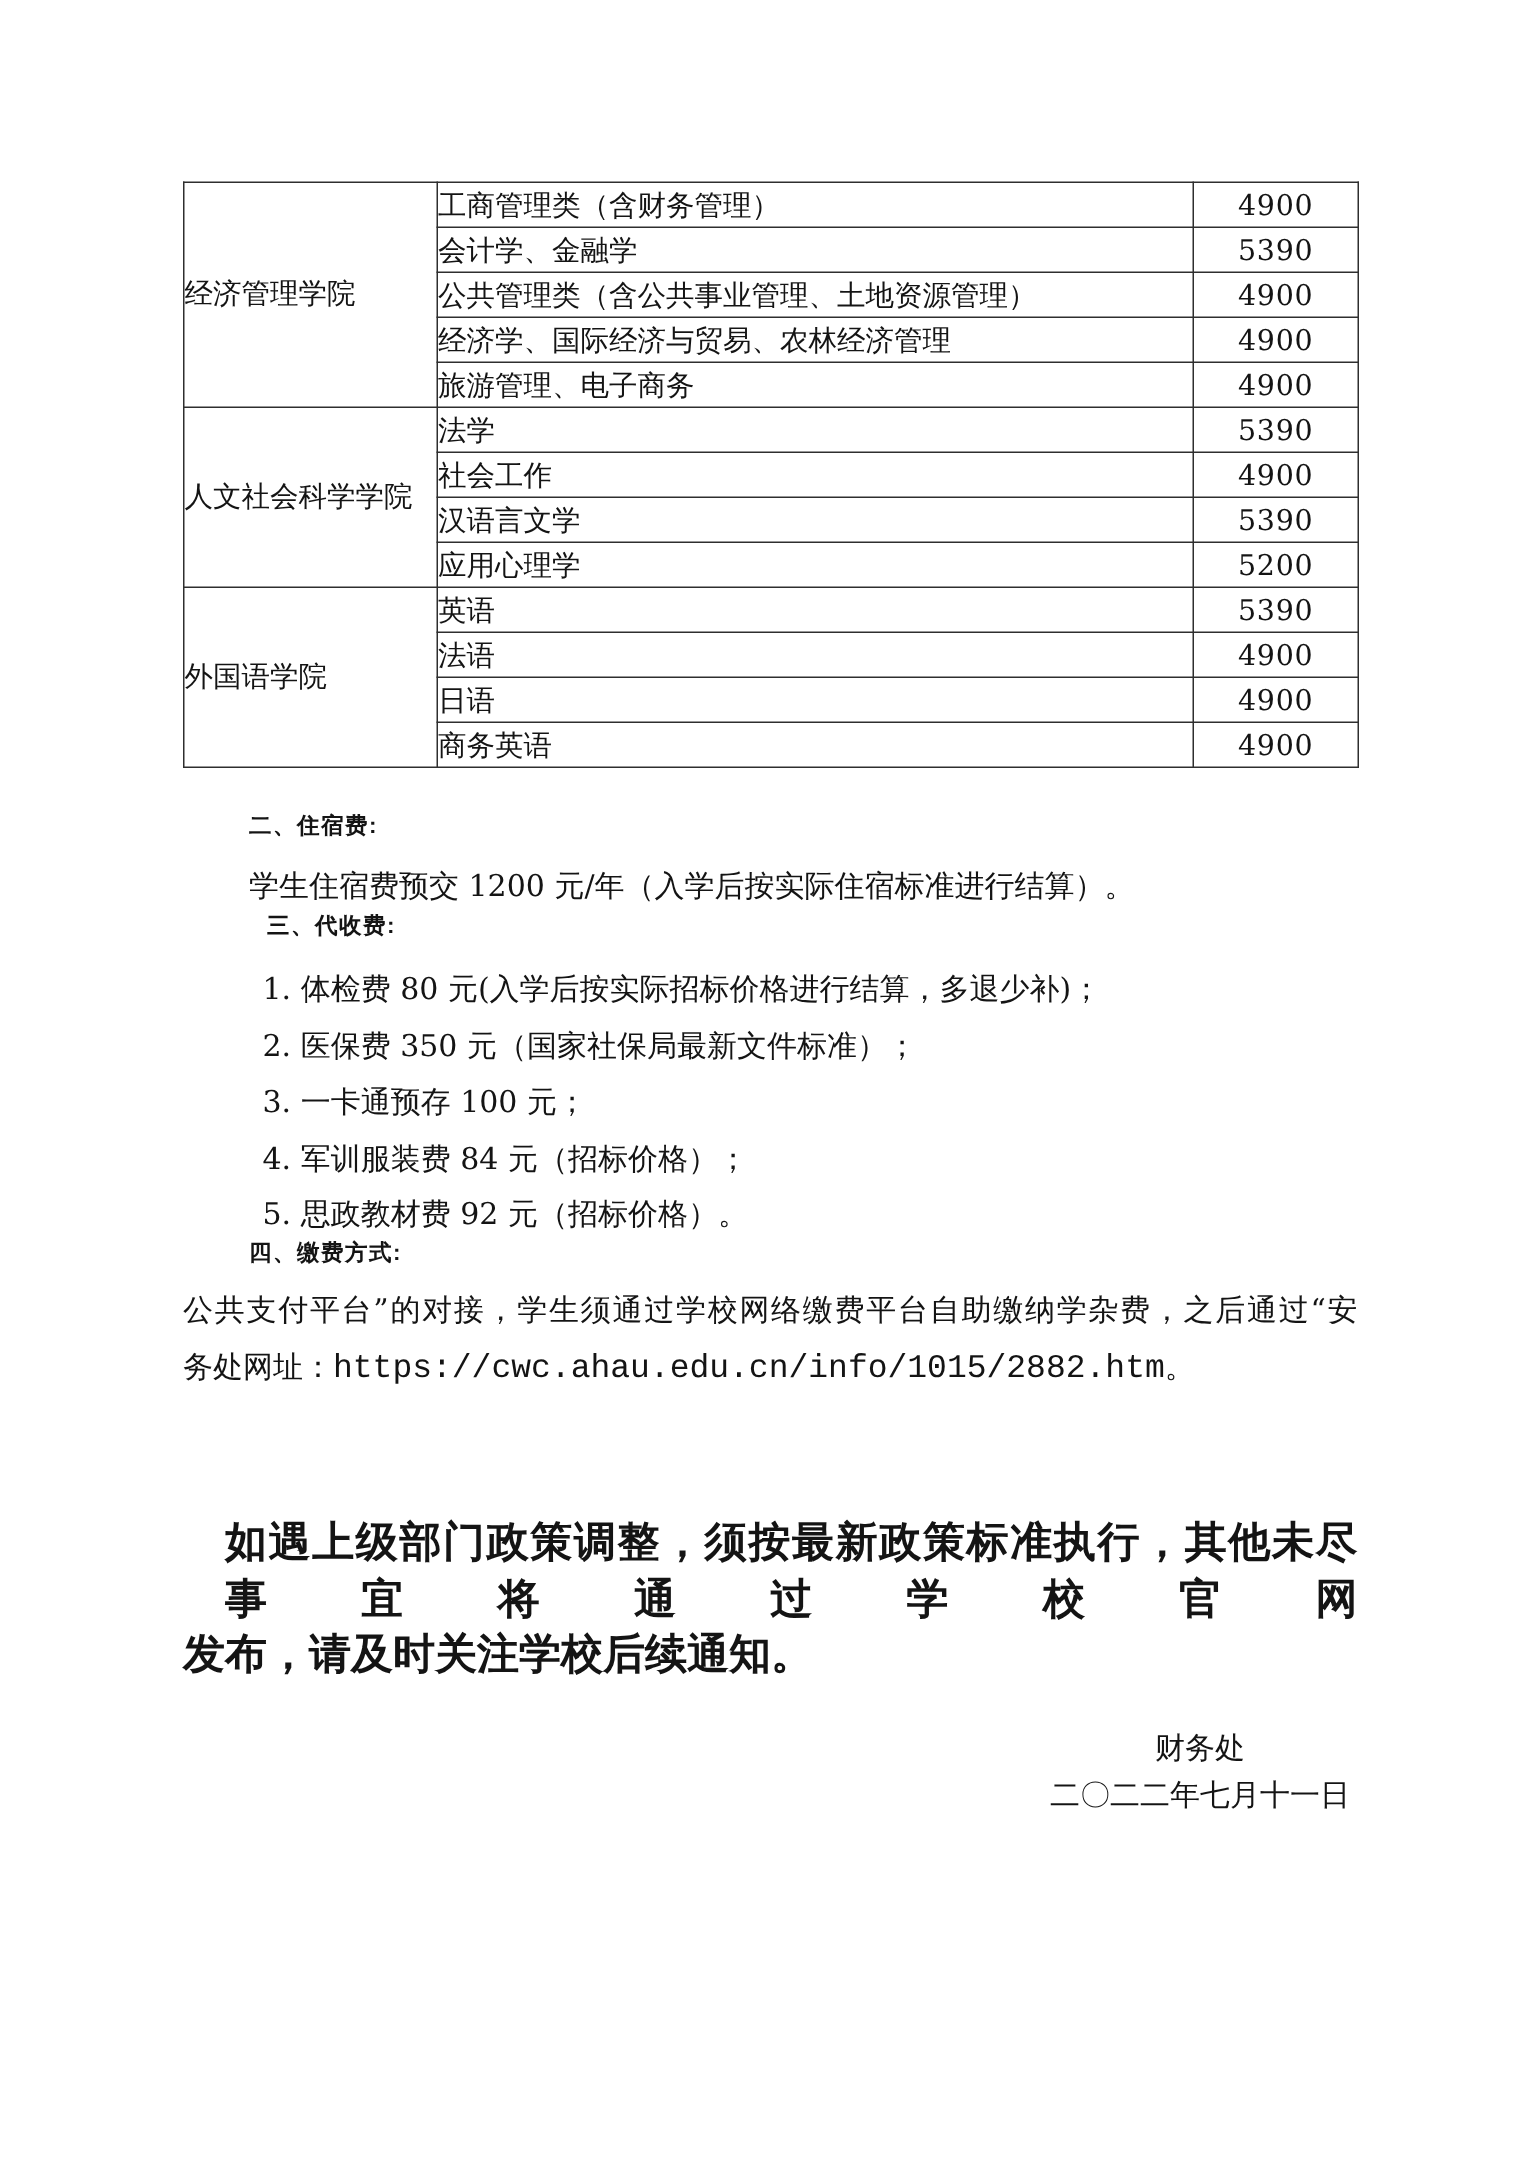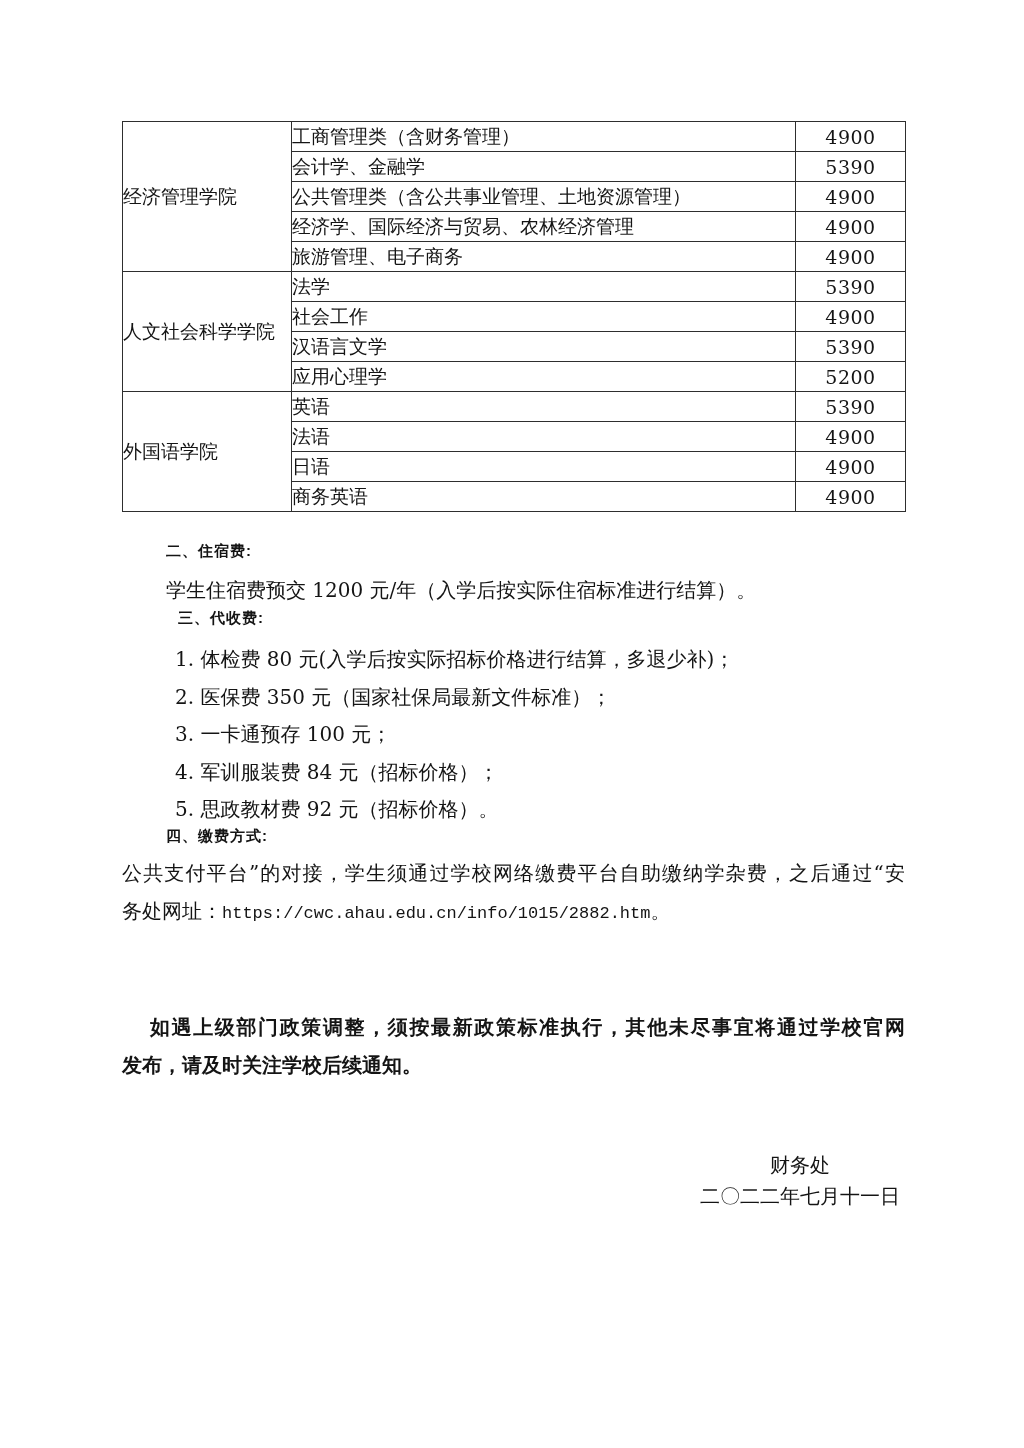--- a/index.html
+++ b/index.html
@@ -42,24 +42,24 @@
   }
   .body-text { font-size: 20px; line-height: 1.2; }
   .list { width: 742px; font-size: 20px; }
   .list .item { line-height: 37.6px; white-space: nowrap; }
   .para { width: 783px; font-size: 20px; }
   .para .line { line-height: 37.5px; }
   .para .line.just { text-align: justify; text-align-last: justify; }
   .para .line.first { padding-left: 30px; }
   .mono-url {
     font-family: "Liberation Mono", "DejaVu Sans Mono", monospace;
-    font-size: 17px;
+    font-size: 22px;
   }
   .notice {
-    width: 783px; font-size: 20px;
+    width: 783px; font-size: 28px;
     font-family: "DejaVu Sans", "Liberation Sans", sans-serif;
     font-weight: bold;
   }
   .notice .line { line-height: 37.5px; }
   .notice .line.just { text-align: justify; text-align-last: justify; }
   .notice .line.first { padding-left: 28px; }
   .signature {
     width: 210px; text-align: center;
     font-size: 20px; line-height: 31px;
     white-space: nowrap;

